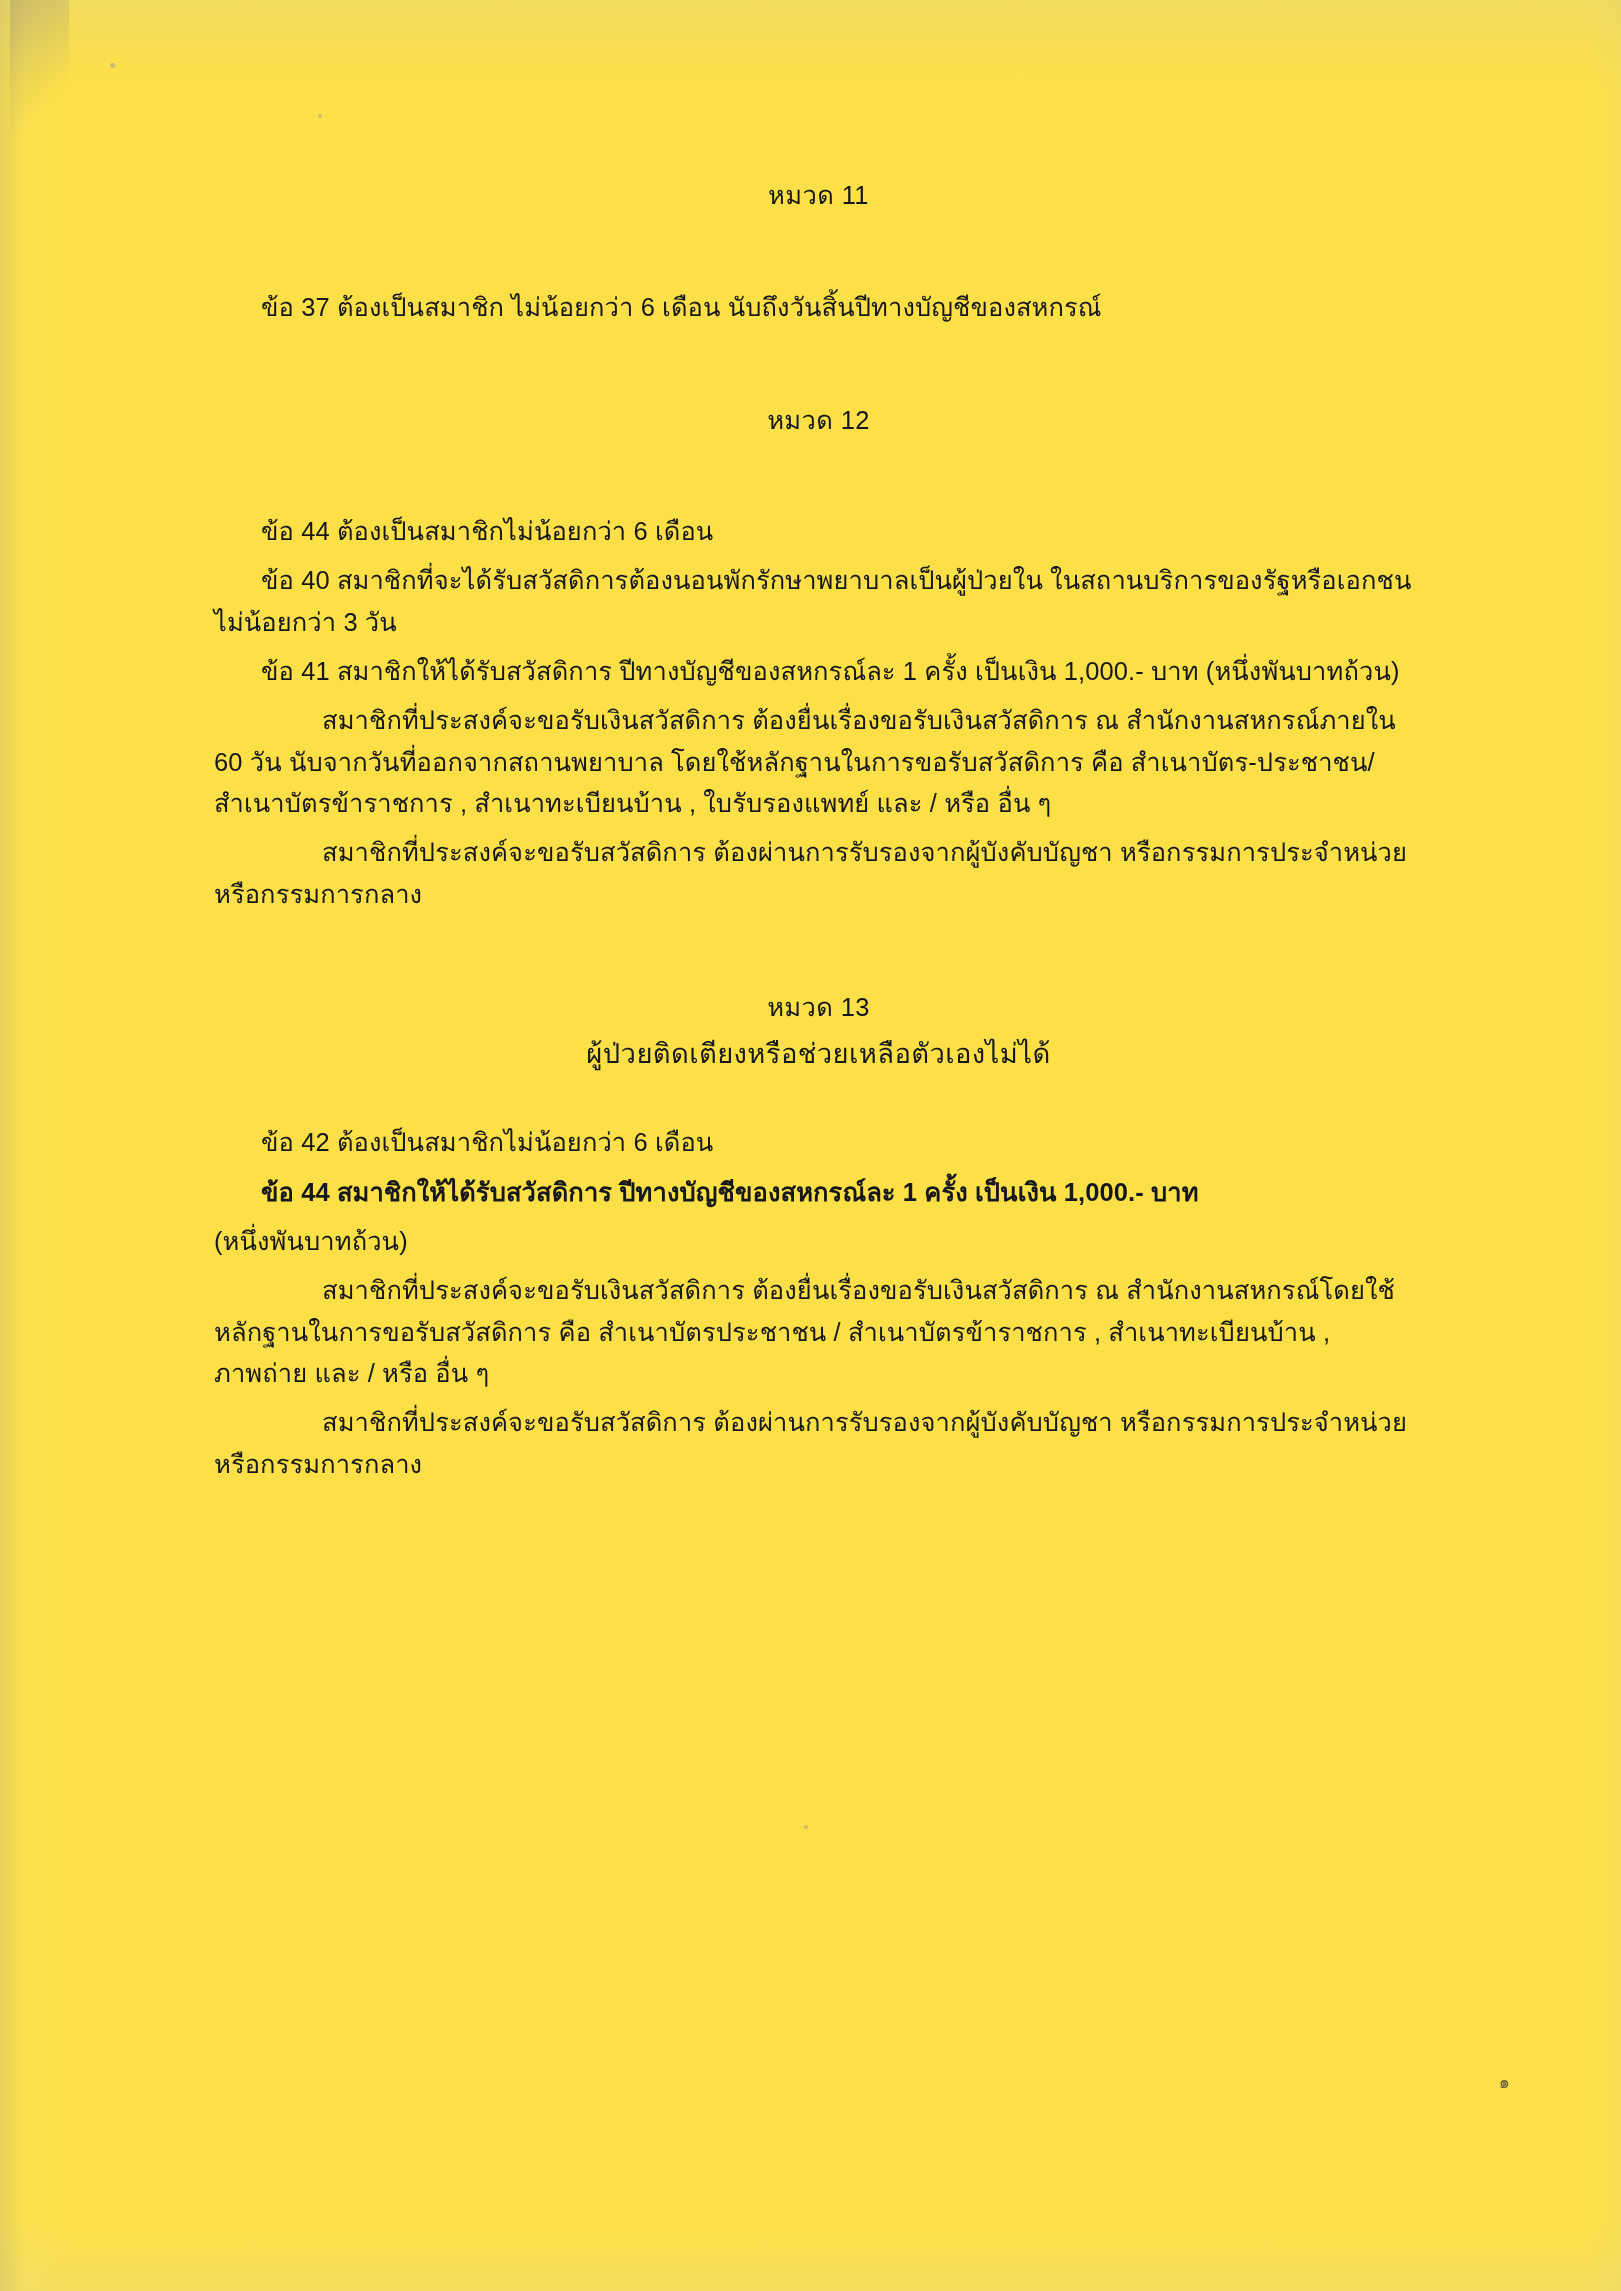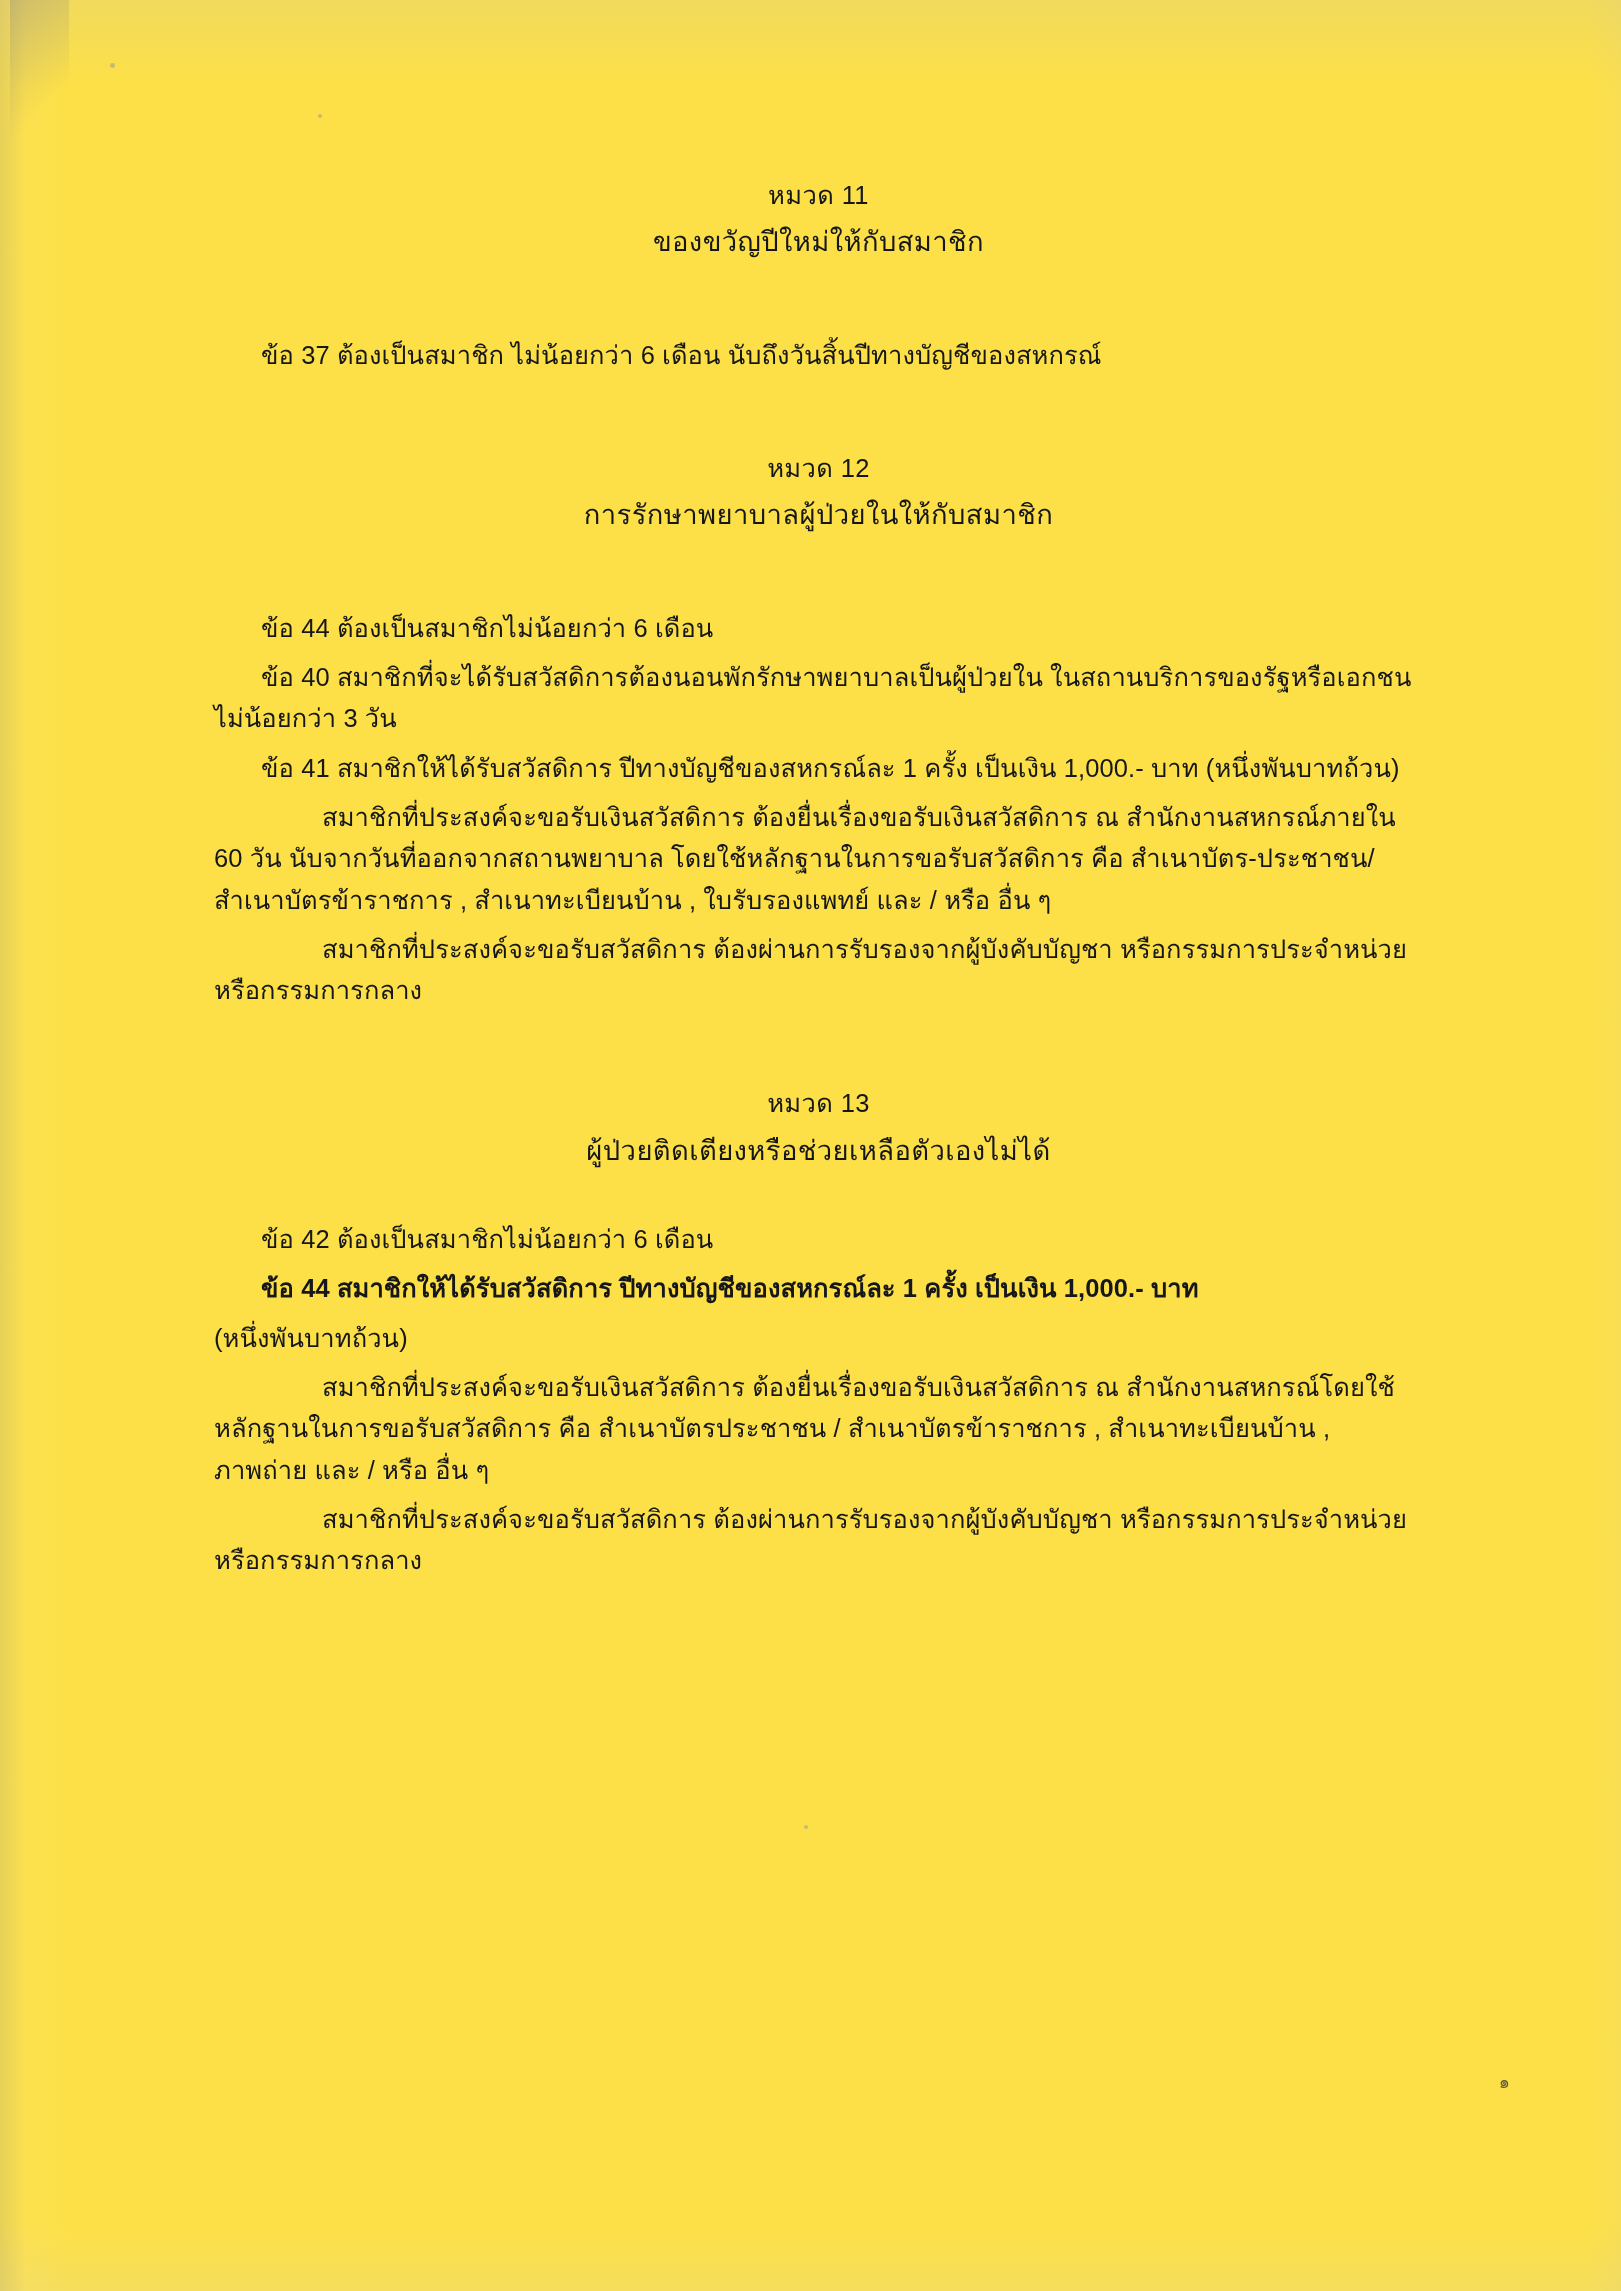--- a/index.html
+++ b/index.html
@@ -98,30 +98,28 @@
   <div class="scan-shade"></div>
   <div class="scan-fold"></div>
   <div class="scan-speck" style="left:318px; top:114px; width:3.9px; height:3.9px;"></div>
   <div class="scan-speck" style="left:110px; top:63px; width:4.9px; height:4.9px;"></div>
   <div class="scan-speck" style="left:804px; top:1825px; width:3.9px; height:3.9px;"></div>
 
   <div class="content">
 
     <div class="chapter-block">
       <div class="heading">หมวด  11</div>
-      <div class="heading sub">ของขวัญปีใหม่ให้กับสมาชิก</div>
       <div class="gap-lg"></div>
       <p class="para indent-small">ข้อ 37 ต้องเป็นสมาชิก ไม่น้อยกว่า  6  เดือน  นับถึงวันสิ้นปีทางบัญชีของสหกรณ์</p>
     </div>
 
     <div class="gap-lg"></div>
 
     <div class="chapter-block">
       <div class="heading">หมวด  12</div>
-      <div class="heading sub">การรักษาพยาบาลผู้ป่วยในให้กับสมาชิก</div>
       <div class="gap-lg"></div>
       <p class="para indent-small">ข้อ 44 ต้องเป็นสมาชิกไม่น้อยกว่า  6  เดือน</p>
       <p class="para indent-small">ข้อ 40 สมาชิกที่จะได้รับสวัสดิการต้องนอนพักรักษาพยาบาลเป็นผู้ป่วยใน  ในสถานบริการของรัฐหรือเอกชน ไม่น้อยกว่า  3  วัน</p>
       <p class="para indent-small">ข้อ 41 สมาชิกให้ได้รับสวัสดิการ   ปีทางบัญชีของสหกรณ์ละ 1 ครั้ง    เป็นเงิน   1,000.- บาท (หนึ่งพันบาทถ้วน)</p>
       <p class="para indent">สมาชิกที่ประสงค์จะขอรับเงินสวัสดิการ  ต้องยื่นเรื่องขอรับเงินสวัสดิการ   ณ  สำนักงานสหกรณ์ภายใน 60 วัน  นับจากวันที่ออกจากสถานพยาบาล      โดยใช้หลักฐานในการขอรับสวัสดิการ   คือ   สำเนาบัตร-ประชาชน/ สำเนาบัตรข้าราชการ , สำเนาทะเบียนบ้าน , ใบรับรองแพทย์    และ / หรือ  อื่น ๆ</p>
       <p class="para indent">สมาชิกที่ประสงค์จะขอรับสวัสดิการ       ต้องผ่านการรับรองจากผู้บังคับบัญชา หรือกรรมการประจำหน่วย  หรือกรรมการกลาง</p>
     </div>
 
     <div class="gap-lg"></div>
 

